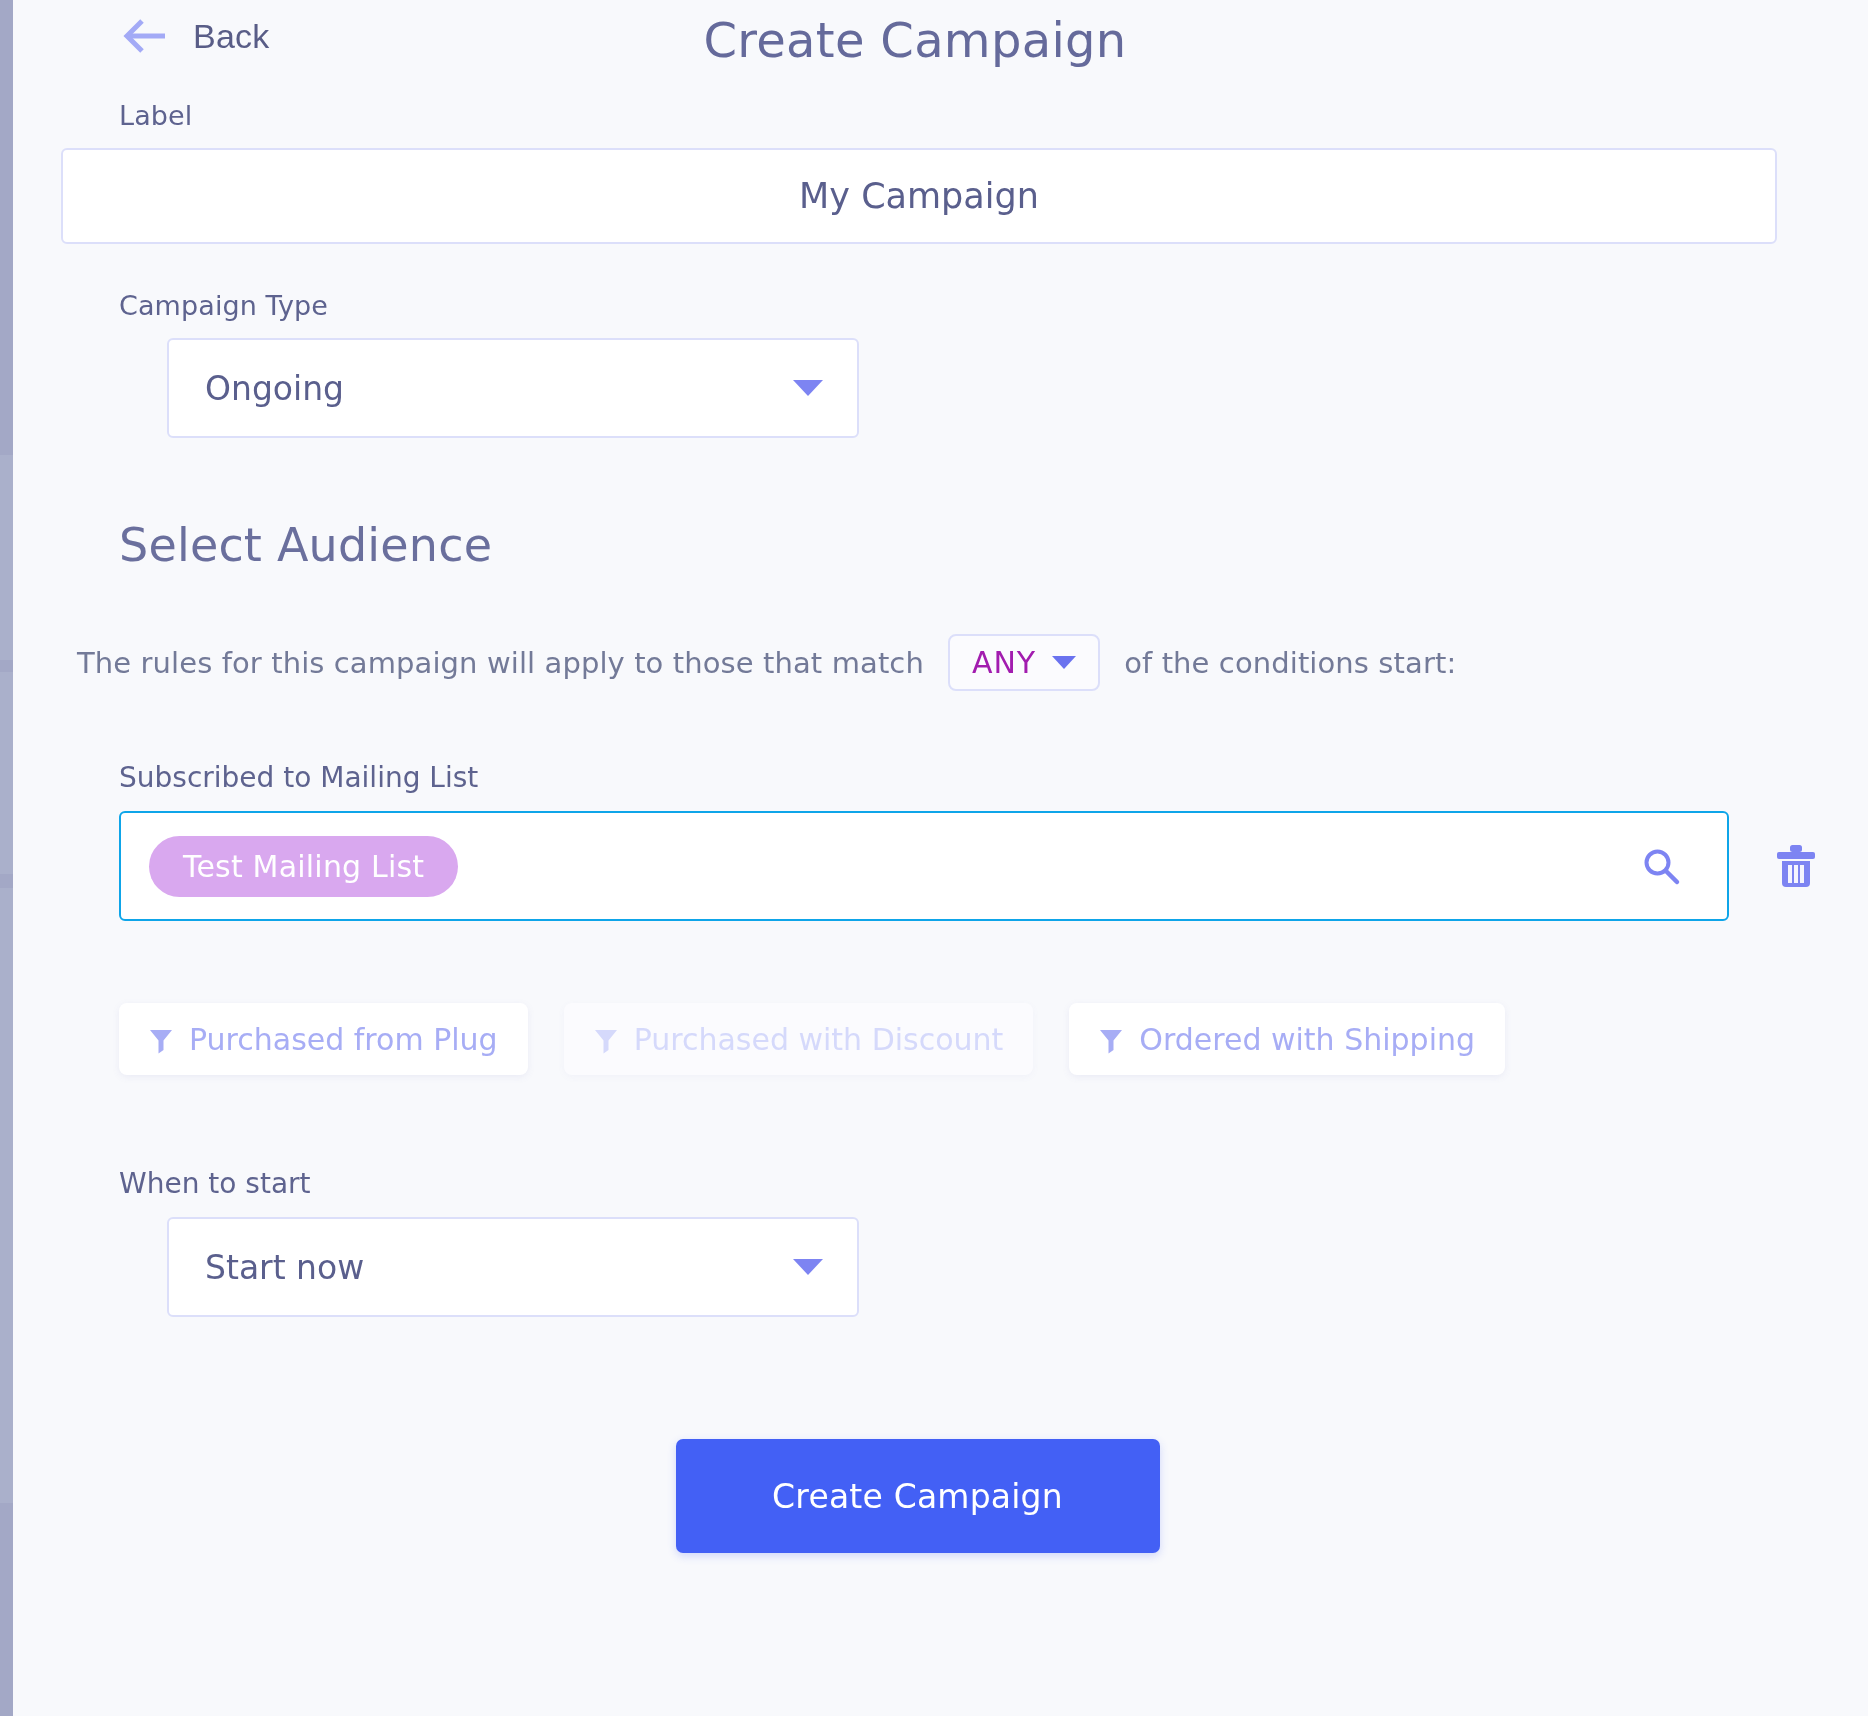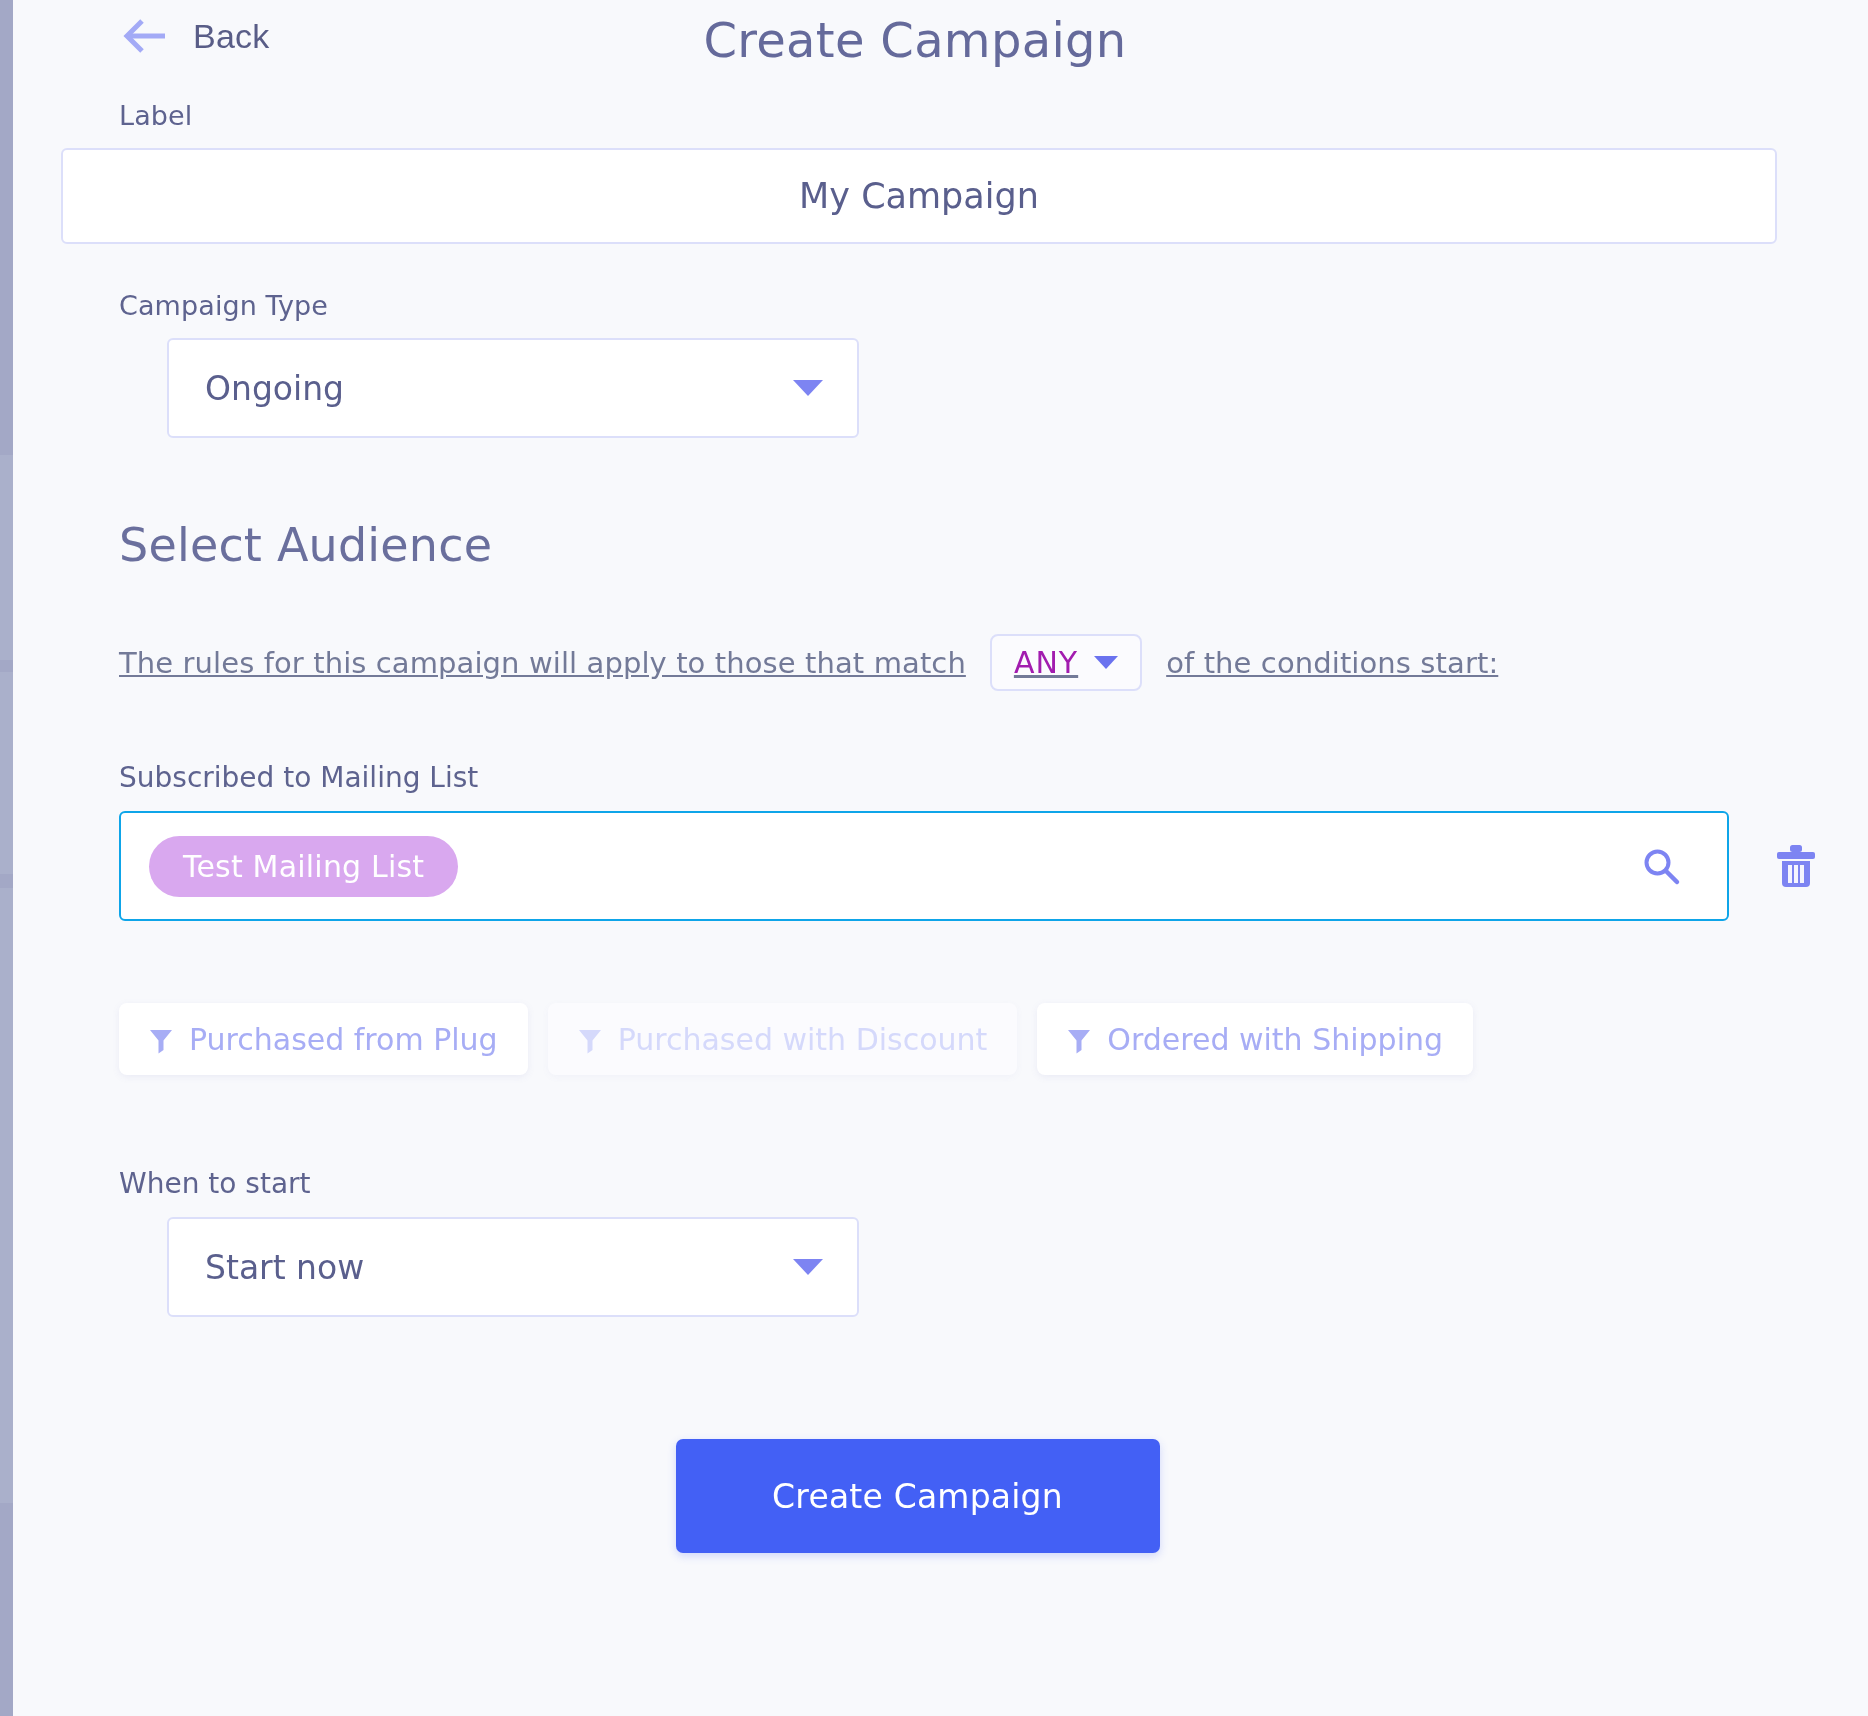--- a/index.html
+++ b/index.html
@@ -159,28 +159,27 @@
 
   
   .section-title {
     margin-left: 106px;
     font-size: 46px;
     font-weight: 400;
     color: #6a6f9d;
     letter-spacing: 0.2px;
   }
   .rules-row {
-    margin-left: 106px;
+    margin-left: 64px;
     margin-top: 62px;
     display: flex;
     align-items: center;
     font-size: 29px;
     color: #737a98;
     letter-spacing: 0.1px;
-    text-decoration: underline;
   }
   .any-chip {
     display: inline-flex;
     align-items: center;
     gap: 16px;
     background: #fbfbfe;
     border: 2px solid #dcdffa;
     border-radius: 8px;
     padding: 9px 22px;
     margin: 0 24px;
@@ -248,21 +247,21 @@
     width: 42px;
     height: 46px;
     cursor: pointer;
   }
 
   
   .filters {
     margin-left: 106px;
     margin-top: 82px;
     display: flex;
-    gap: 20px;
+    gap: 36px;
   }
   .filter-btn {
     height: 72px;
     box-sizing: border-box;
     display: inline-flex;
     align-items: center;
     gap: 16px;
     background: #ffffff;
     border: none;
     border-radius: 8px;

